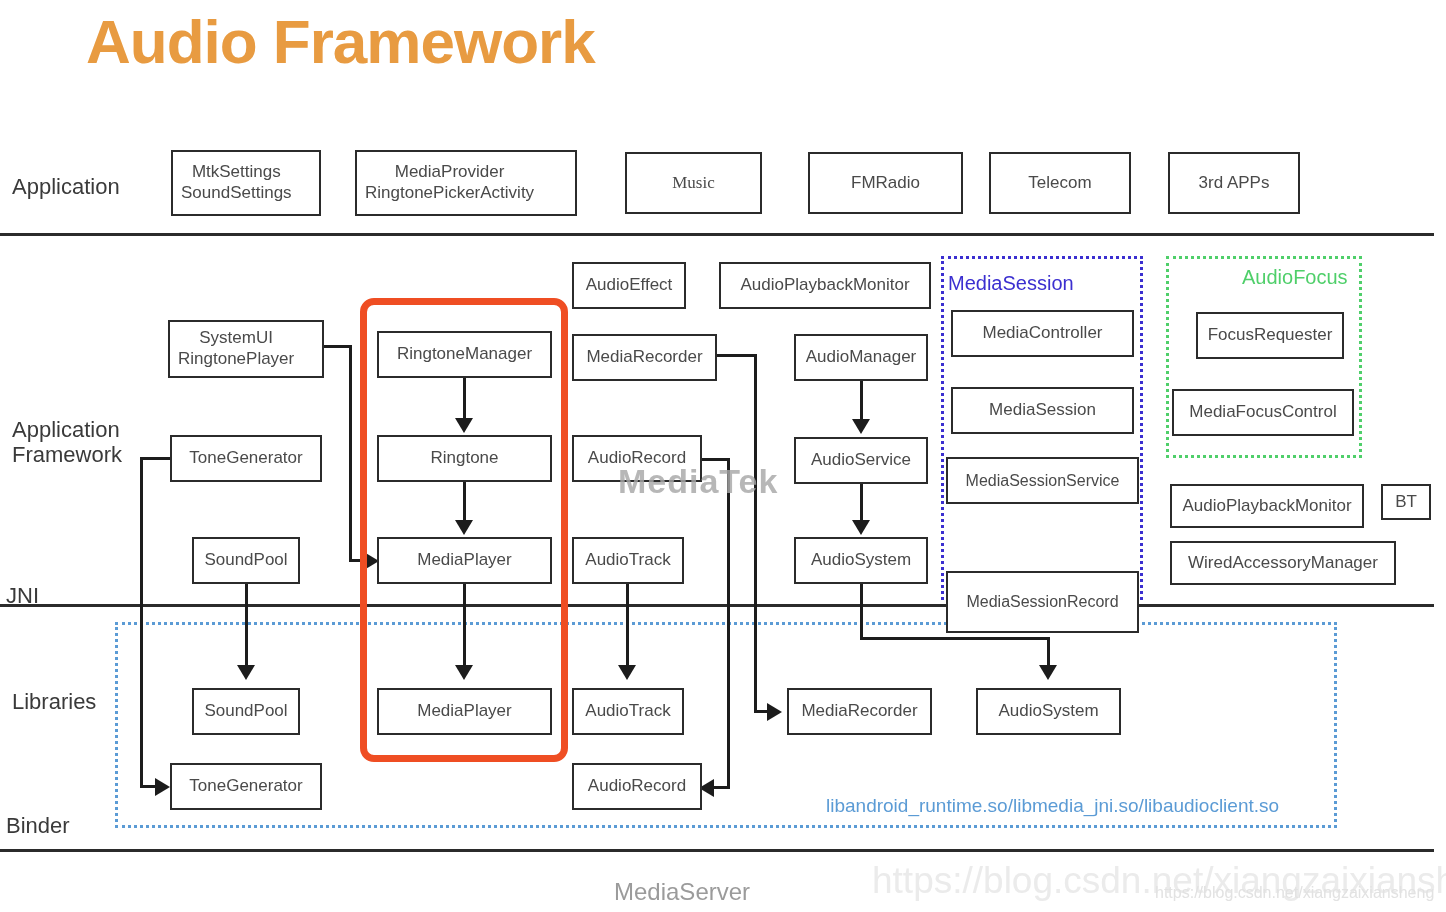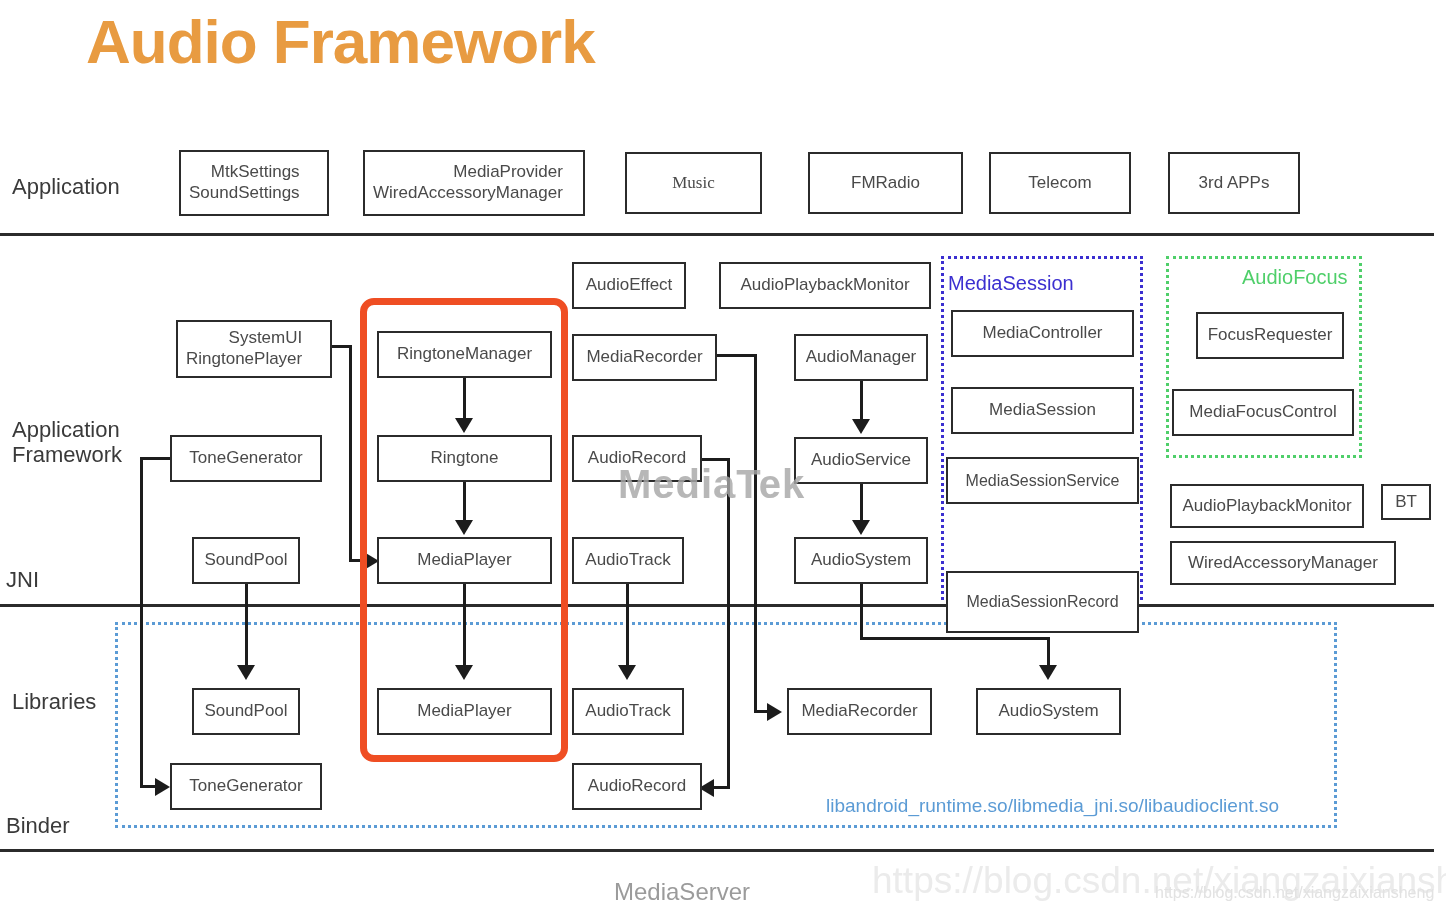--- a/index.html
+++ b/index.html
@@ -54,24 +54,23 @@
     display: flex;
     align-items: center;
     justify-content: center;
     text-align: center;
     line-height: 1.22;
     z-index: 6;
     padding: 0 3px;
   }
   .node.left-align {
     justify-content: flex-start;
-    text-align: right;
+    text-align: center;
     padding-left: 8px;
     white-space: pre-line;
-    margin-left: 8px;
   }
   .node.small { font-size: 16px; }
   
   .group-box {
     position: absolute;
     box-sizing: border-box;
     background: transparent;
     z-index: 3;
   }
   .group-box.mediasession { border: 3px dotted #3b2fd0; }
@@ -129,21 +128,21 @@
   .arrow.left {
     border-top: 9px solid transparent;
     border-bottom: 9px solid transparent;
     border-right: 15px solid #1c1c1c;
   }
   
   #wm-mediatek {
     position: absolute;
     left: 618px;
     top: 462px;
-    font-size: 40px;
+    font-size: 34px;
     font-weight: bold;
     color: #a8a8a8;
     opacity: 0.82;
     letter-spacing: 1px;
     z-index: 7;
     white-space: nowrap;
   }
   #wm-mediaserver {
     position: absolute;
     left: 614px;
@@ -176,28 +175,28 @@
 
   <div id="title">Audio Framework</div>
 
   <div class="hrule" style="left:0px; top:233px; width:1434px;"></div>
   <div class="hrule" style="left:0px; top:604px; width:1434px;"></div>
   <div class="hrule" style="left:0px; top:849px; width:1434px;"></div>
 
   <div class="layer-label" style="left:12px; top:175px;">Application</div>
   <div class="layer-label" style="left:12px; top:418px;">Application
 Framework</div>
-  <div class="layer-label" style="left:6px; top:568px;">JNI</div>
+  <div class="layer-label" style="left:6px; top:584px;">JNI</div>
   <div class="layer-label" style="left:12px; top:690px;">Libraries</div>
   <div class="layer-label" style="left:6px; top:814px;">Binder</div>
 
   <div class="node left-align" style="left:171px; top:150px; width:150px; height:66px;">MtkSettings
   SoundSettings</div>
   <div class="node left-align" style="left:355px; top:150px; width:222px; height:66px;">MediaProvider
-  WiredAccessoryManager</div>
+  RingtonePickerActivity</div>
   <div class="node" style="left:625px; top:152px; width:137px; height:62px;font-family:Liberation Serif, serif;">Music</div>
   <div class="node" style="left:808px; top:152px; width:155px; height:62px;">FMRadio</div>
   <div class="node" style="left:989px; top:152px; width:142px; height:62px;text-align:center;">Telecom</div>
   <div class="node" style="left:1168px; top:152px; width:132px; height:62px;">3rd APPs</div>
 
   <div class="group-box libs" style="left:115px; top:622px; width:1222px; height:206px;"></div>
   <div class="lib-note" style="left:826px; top:795px;">libandroid_runtime.so/libmedia_jni.so/libaudioclient.so</div>
 
   <div class="group-box mediasession" style="left:941px; top:256px; width:202px; height:344px;"></div>
   <div class="group-title mediasession" style="left:948px; top:272px;">MediaSession</div>

